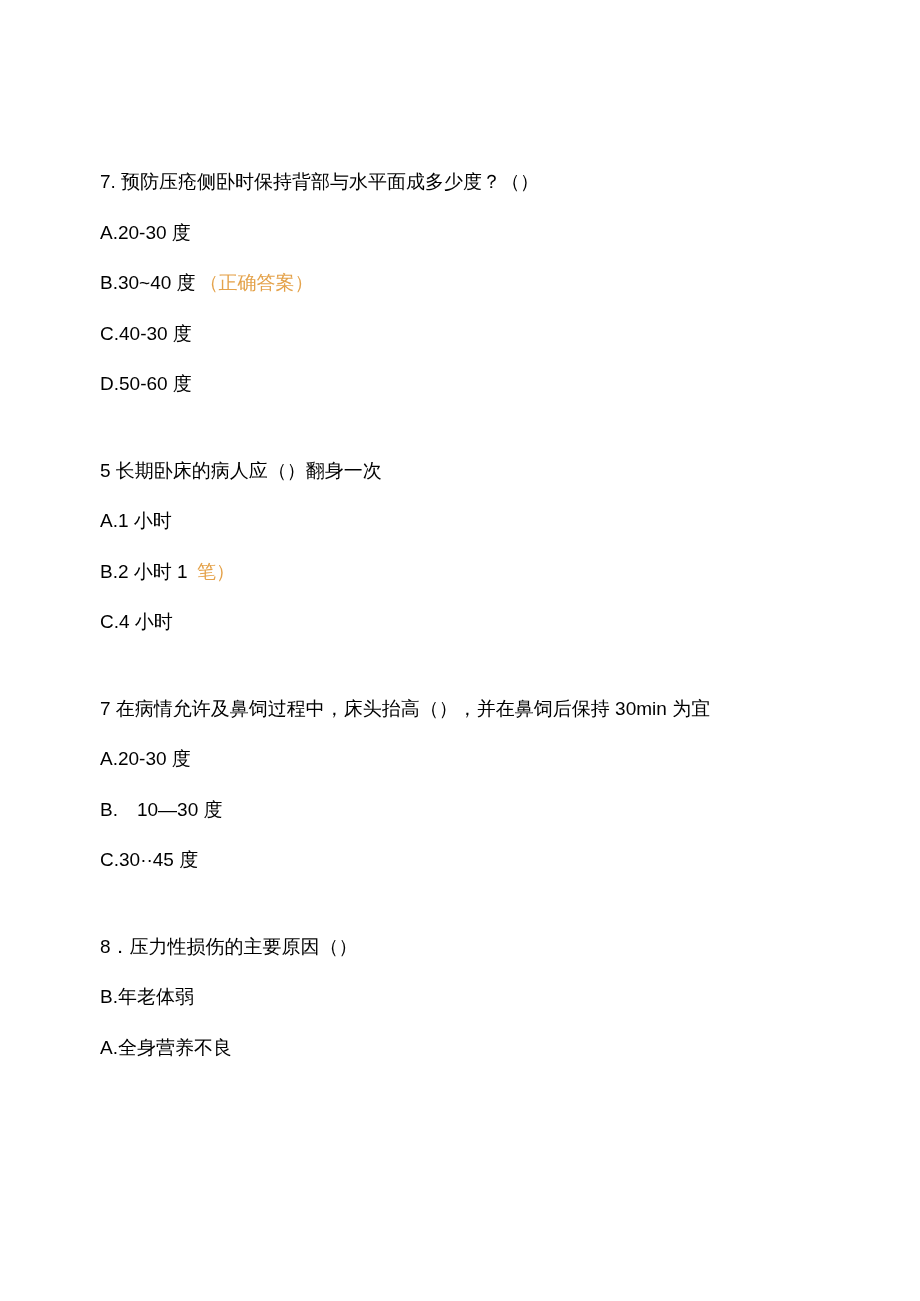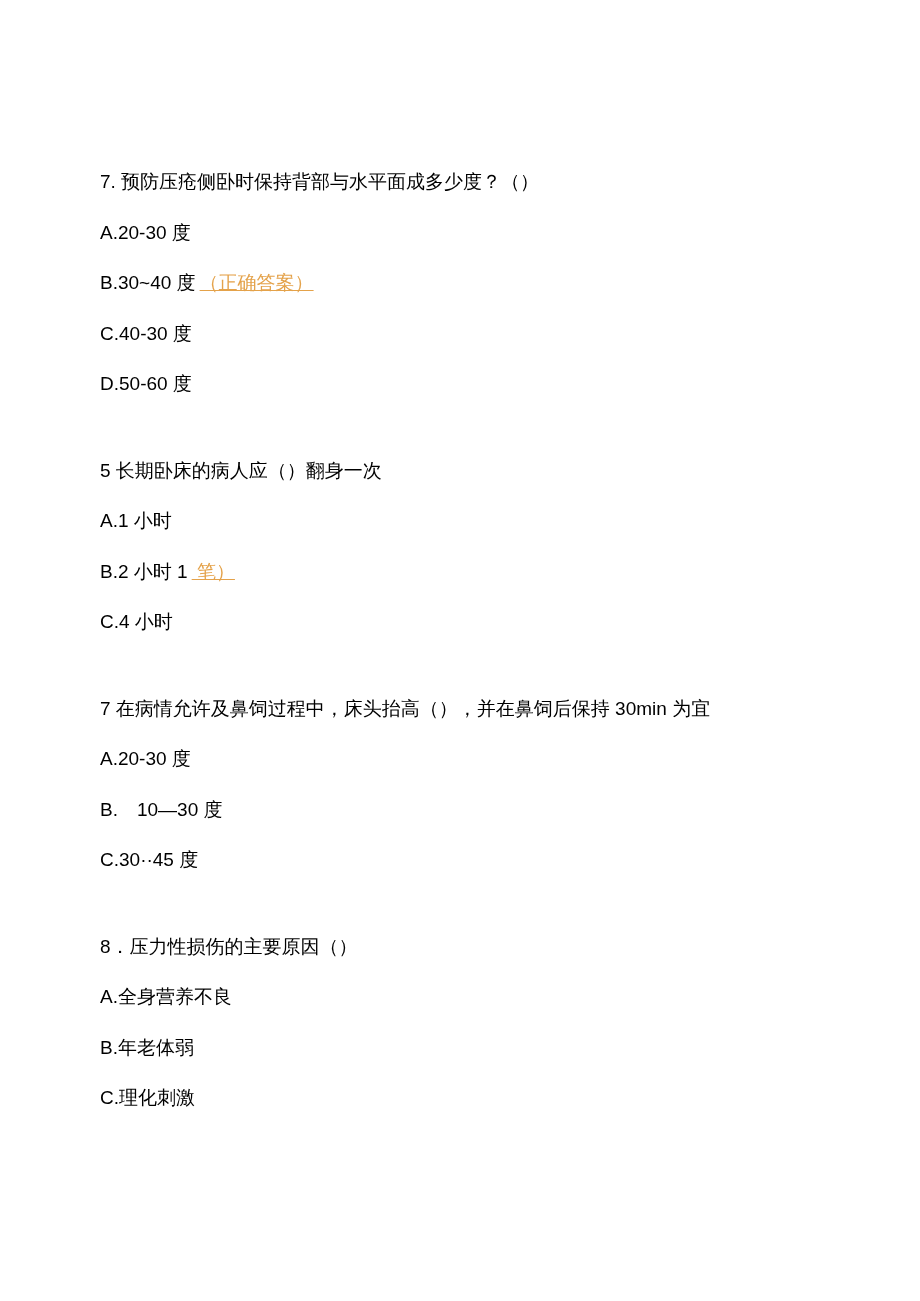--- a/index.html
+++ b/index.html
@@ -19,21 +19,20 @@
   }
   .line {
     margin-bottom: 22px;
   }
   .block {
     margin-bottom: 58px;
   }
   .annot {
     color: #e4a24a;
     margin-left: 4px;
-    text-decoration: underline;
   }
 </style>
 </head>
 <body>
 
 <div class="page">
 
   <div class="block">
     <div class="line">7. 预防压疮侧卧时保持背部与水平面成多少度？（）</div>
     <div class="line">A.20-30 度</div>
@@ -55,18 +54,17 @@
 
   <div class="block">
     <div class="line">7 在病情允许及鼻饲过程中，床头抬高（），并在鼻饲后保持 30min 为宜</div>
     <div class="line">A.20-30 度</div>
     <div class="line">B.　10—30 度</div>
     <div class="line">C.30··45 度</div>
   </div>
 
   <div class="block">
     <div class="line">8．压力性损伤的主要原因（）</div>
+    <div class="line">B.年老体弱</div>
     <div class="line">A.全身营养不良</div>
-    <div class="line">B.年老体弱</div>
-    <div class="line">C.理化刺激</div>
   </div>
 
 </div>
 
 </body></html>

